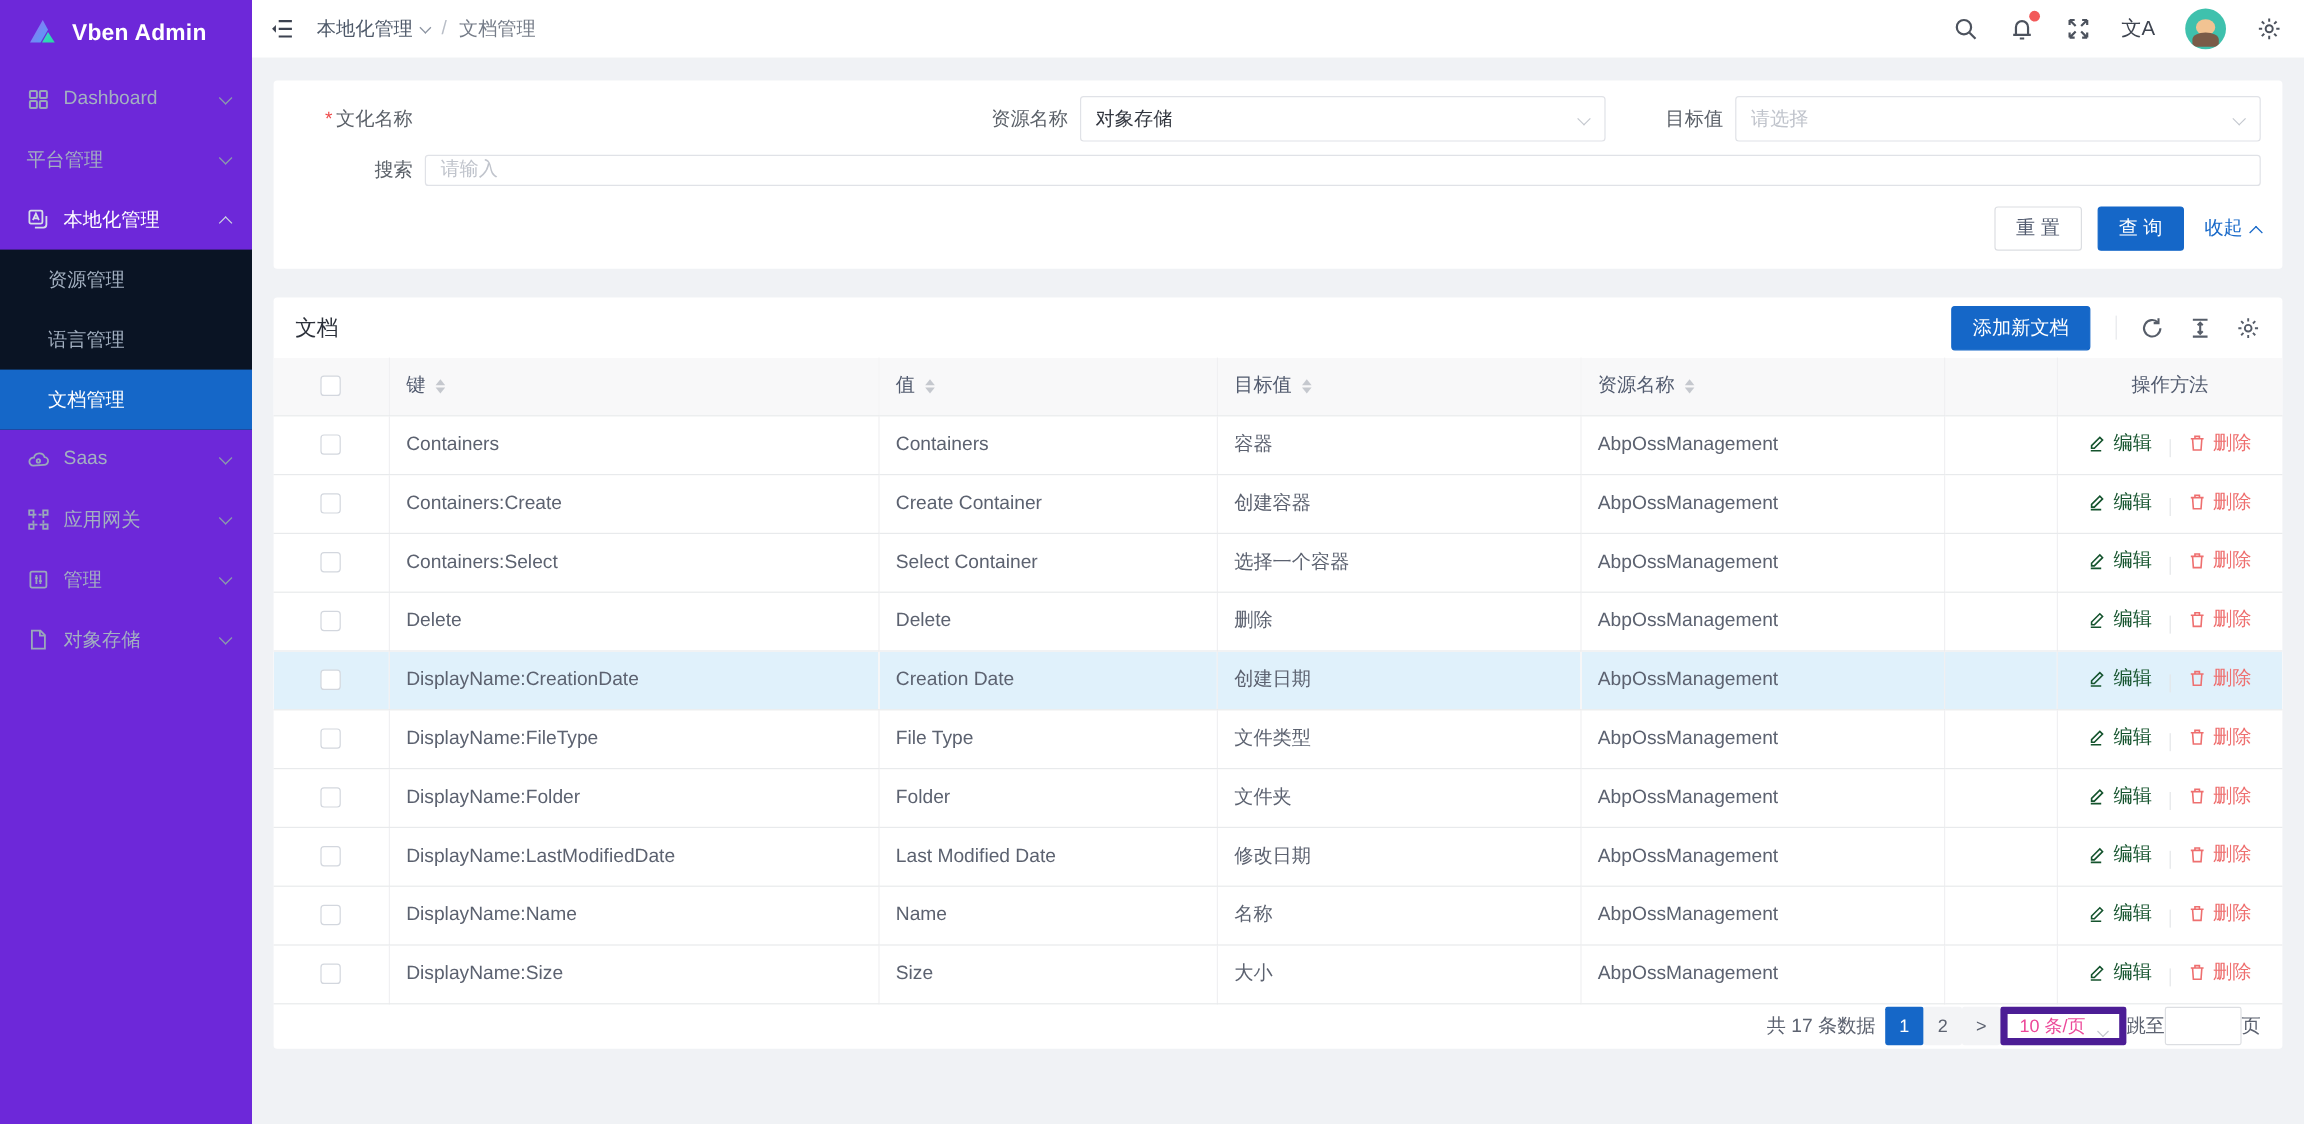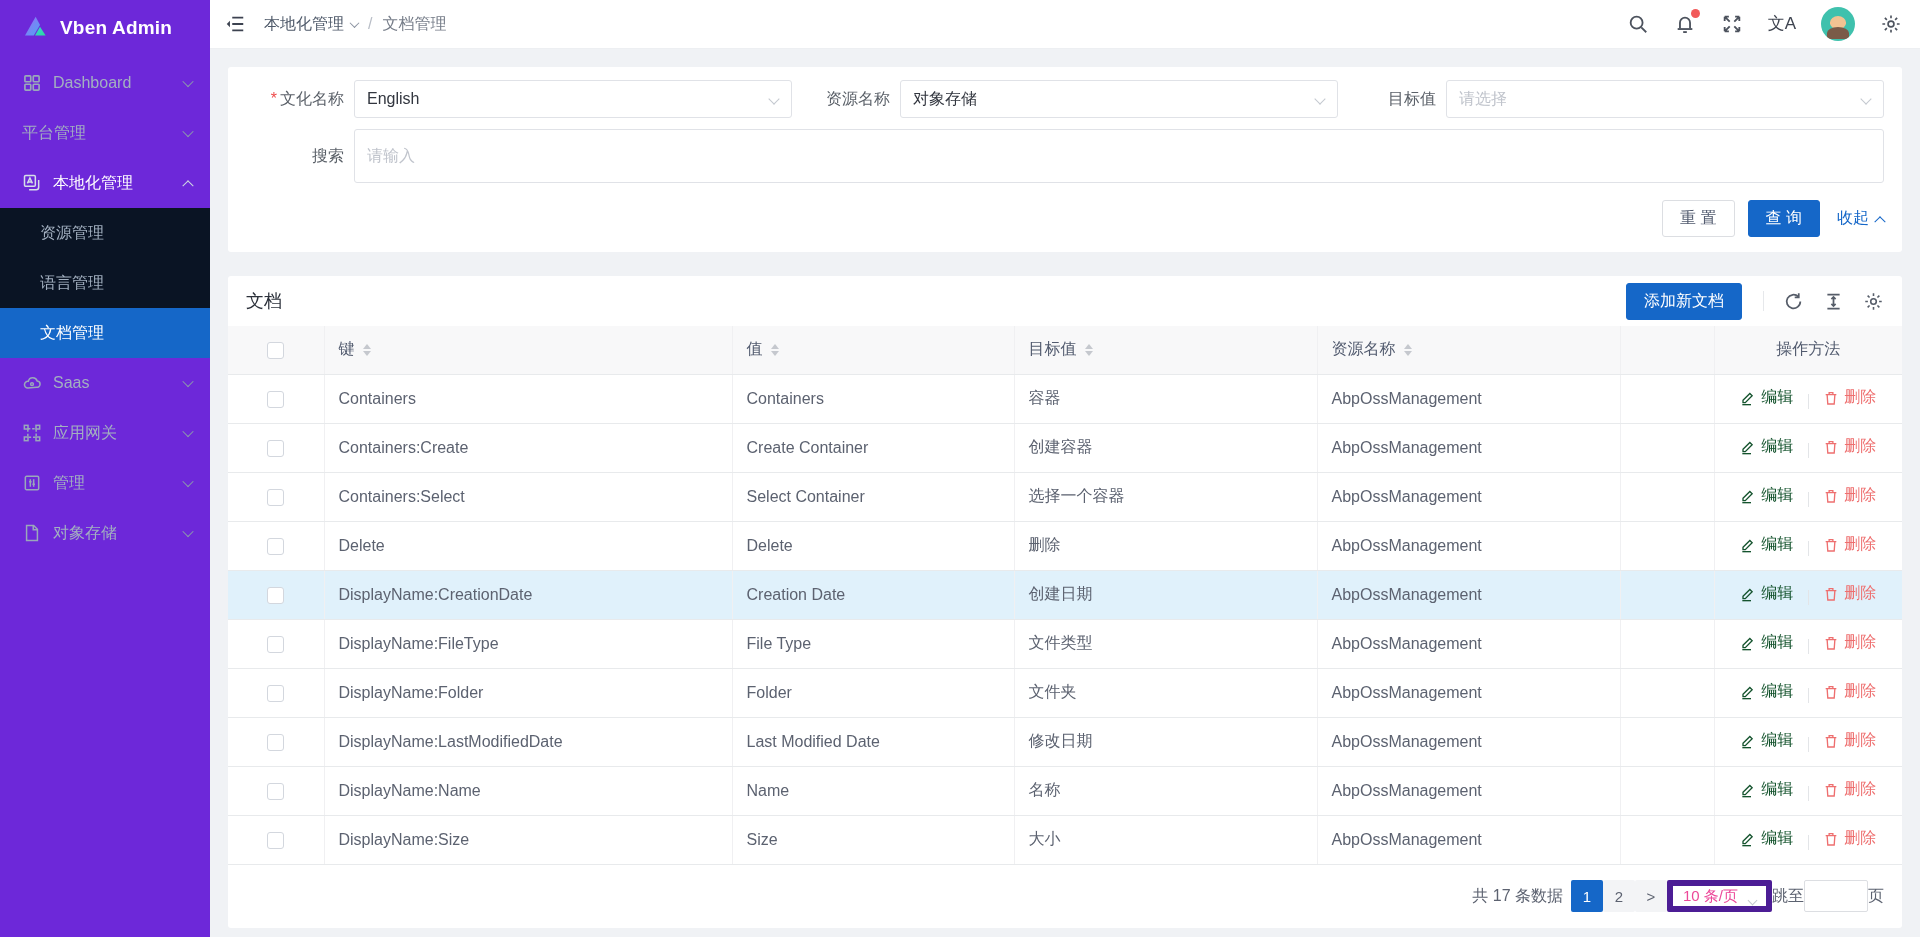--- a/index.html
+++ b/index.html
@@ -53,21 +53,21 @@
   .filter-row { display:flex; }
   .ff { flex:1; display:flex; align-items:center; min-width:0; }
   .ff-label { width:108px; flex:none; text-align:right; padding-right:10px; color:#5a6068; white-space:nowrap; }
   .star { color:#ee4b4b; margin-right:3px; }
   .select { flex:1; height:38px; border:1px solid #e0e2e7; border-radius:3px; background:#fff; position:relative;
     display:flex; align-items:center; padding:0 30px 0 12px; cursor:pointer; min-width:0; }
   .select-caret { position:absolute; right:13px; top:14px; width:8px; height:8px; border-right:1.4px solid #c4c8cf; border-bottom:1.4px solid #c4c8cf; transform:rotate(45deg); }
   .select-value { color:#32363f; white-space:nowrap; overflow:hidden; }
   .ph { color:#c0c4cc; }
   .filter-row2 { display:flex; align-items:center; margin-top:11px; }
-  .search-input { flex:1; height:54px; border:1px solid #e0e2e7; border-radius:3px; padding:0 12px; font:inherit; color:#32363f; outline:none; }
+  .search-input { flex:1; height:26px; border:1px solid #e0e2e7; border-radius:3px; padding:0 12px; font:inherit; color:#32363f; outline:none; }
   .search-input::placeholder { color:#c0c4cc; }
   .filter-actions { display:flex; justify-content:flex-end; align-items:center; gap:13px; margin-top:17px; }
   .btn { height:37px; padding:0 17px; border-radius:3px; font:inherit; display:flex; align-items:center; cursor:pointer; }
   .btn-default { background:#fff; border:1px solid #dcdee2; color:#515a6e; }
   .btn-primary { background:#1567c8; border:1px solid #1567c8; color:#fff; }
   .collapse-link { color:#1567c8; display:flex; align-items:center; gap:7px; cursor:pointer; margin-left:4px; }
   .collapse-caret { width:8px; height:8px; border-right:1.6px solid #1567c8; border-bottom:1.6px solid #1567c8; transform:rotate(-135deg) translate(-2px,-2px); }
 
   
   .table-card { margin-top:24px; }
@@ -90,21 +90,21 @@
   .tri-down { width:0; height:0; border-left:4.5px solid transparent; border-right:4.5px solid transparent; border-top:5.5px solid #c5c8ce; }
   .th-actions, .col-actions { text-align:center; }
   .checkbox { width:17px; height:17px; border:1px solid #d3d7de; border-radius:3px; background:#fff; display:inline-block; vertical-align:middle; cursor:pointer; }
   .action-link { display:inline-flex; align-items:center; gap:5px; cursor:pointer; }
   .link-edit { color:#14532d; }
   .link-delete { color:#ee6f6f; }
   .action-divider { display:inline-block; width:1px; height:15px; background:#e3e5e8; margin:0 10px; vertical-align:middle; }
   .a-icon { width:16px; height:16px; }
 
   
-  .pagination { display:flex; align-items:center; justify-content:flex-end; gap:0; height:63px; padding:0 18px; }
+  .pagination { display:flex; align-items:center; justify-content:flex-end; gap:0; height:37px; padding:0 18px; }
   .page-total { margin-right:8px; }
   .page-box { min-width:32px; height:32px; padding:0 4px; border-radius:2px; display:flex; align-items:center; justify-content:center; font-size:15px; cursor:pointer; }
   .page-active { background:#1567c8; color:#fff; }
   .page-plain { background:#f3f4f6; color:#5c6270; }
   .size-select { height:32px; border:6px solid #4c1d95; border-radius:2px; position:relative; display:flex; align-items:center;
     padding:0 28px 0 10px; color:#ec4899; cursor:pointer; font-size:15px; }
   .size-caret { position:absolute; right:10px; top:11px; width:7px; height:7px; border-right:1.3px solid #c4c8cf; border-bottom:1.3px solid #c4c8cf; transform:rotate(45deg); }
   .jump-input { width:64px; height:32px; border:1px solid #dcdee2; border-radius:2px; font:inherit; padding:0 8px; outline:none; }
 </style>
 </head>
@@ -271,24 +271,20 @@
     </span>
   </div>
 </header>
 
 <main class="main">
 
   <section class="card filter-card">
     <div class="filter-row">
       <div class="ff">
         <span class="ff-label"><span class="star">*</span><span>文化名称</span></span>
-        <div class="select">
-          <span class="select-value">English</span>
-          <span class="select-caret"></span>
-        </div>
       </div>
       <div class="ff">
         <span class="ff-label"><span>资源名称</span></span>
         <div class="select">
           <span class="select-value">对象存储</span>
           <span class="select-caret"></span>
         </div>
       </div>
       <div class="ff">
         <span class="ff-label"><span>目标值</span></span>

